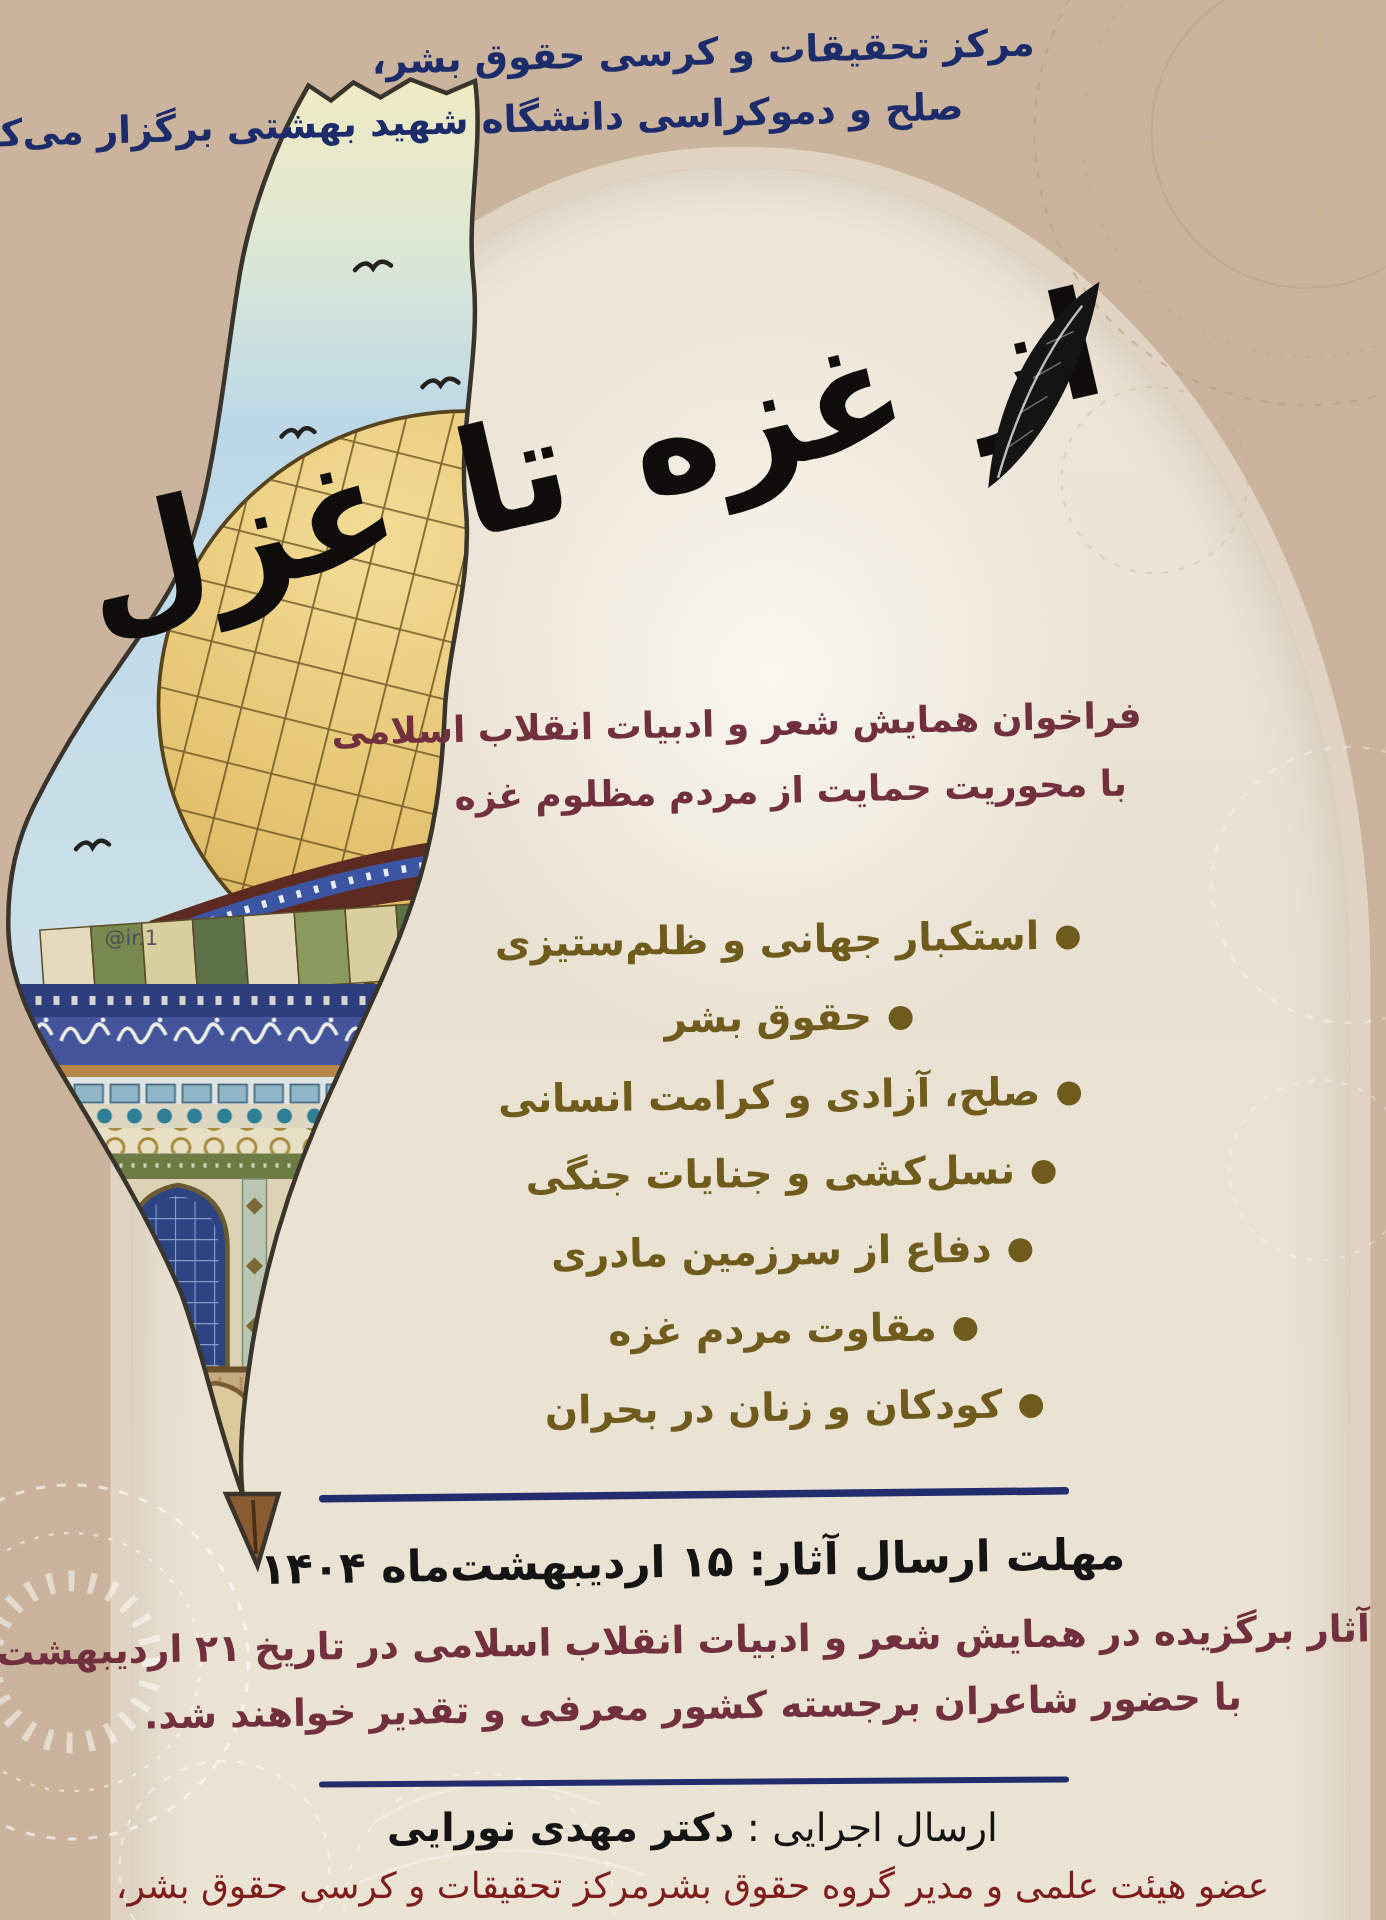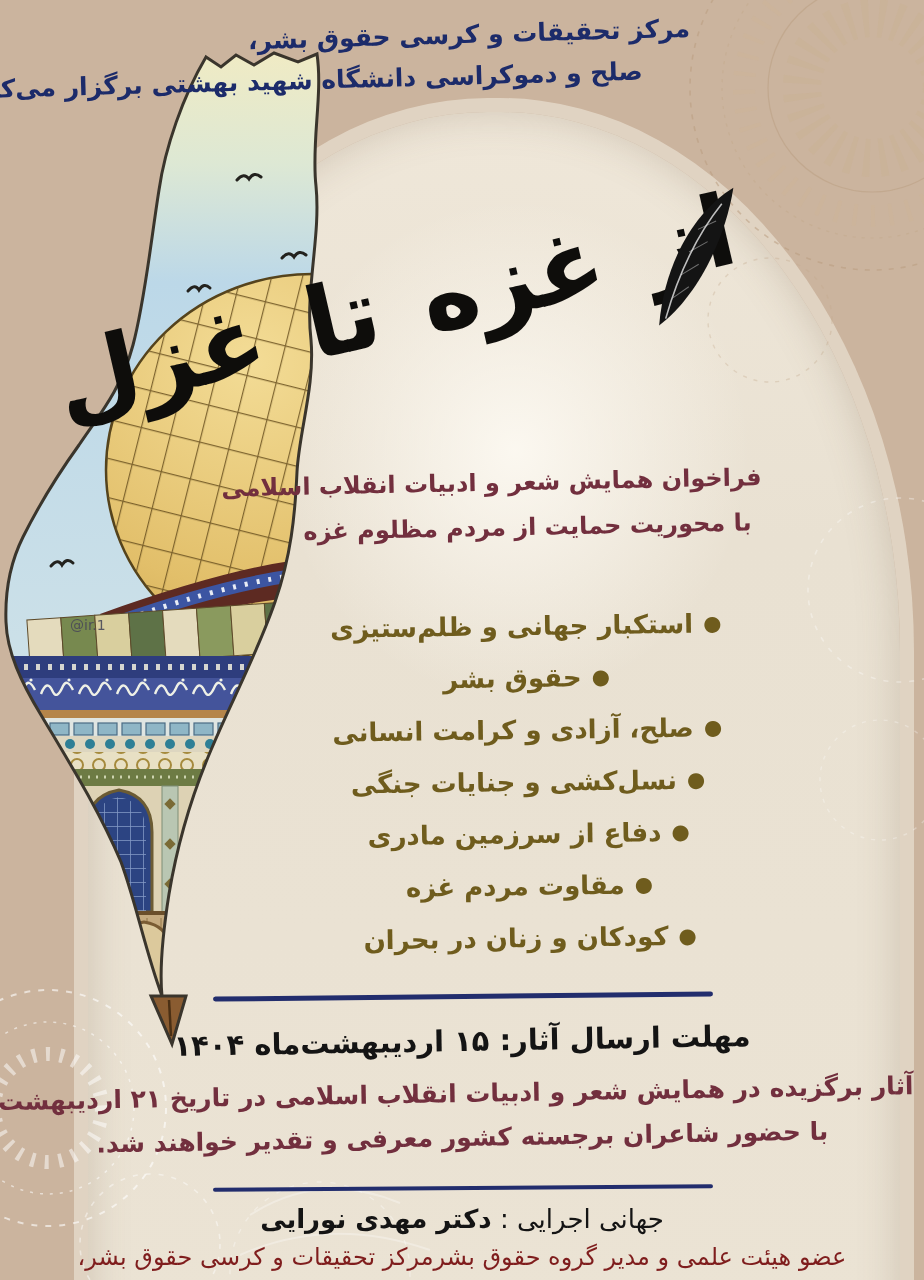--- a/index.html
+++ b/index.html
@@ -270,19 +270,19 @@
   <div class="deadline">مهلت ارسال آثار: ۱۵ اردیبهشت‌ماه ۱۴۰۴</div>
 
   <div class="announce">
     <div>آثار برگزیده در همایش شعر و ادبیات انقلاب اسلامی در تاریخ ۲۱ اردیبهشت‌ماه ۱۴۰۴</div>
     <div>با حضور  شاعران برجسته کشور معرفی و تقدیر خواهند شد.</div>
   </div>
 
   <div class="divider d2"></div>
 
   <div class="executive">
-    <span class="label">جهانی اجرایی : </span>
+    <span class="label">ارسال اجرایی : </span>
     <span class="name">دکتر مهدی نورایی</span>
   </div>
 
   <div class="affiliation">عضو هیئت علمی و مدیر گروه حقوق بشرمرکز تحقیقات و کرسی حقوق بشر،</div>
 
 </div>
 
 </body></html>

